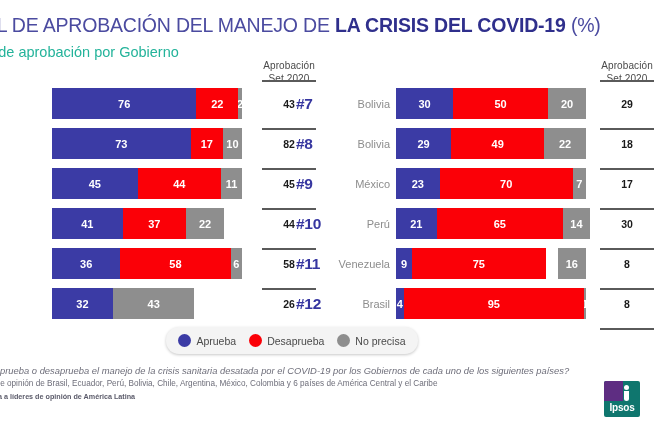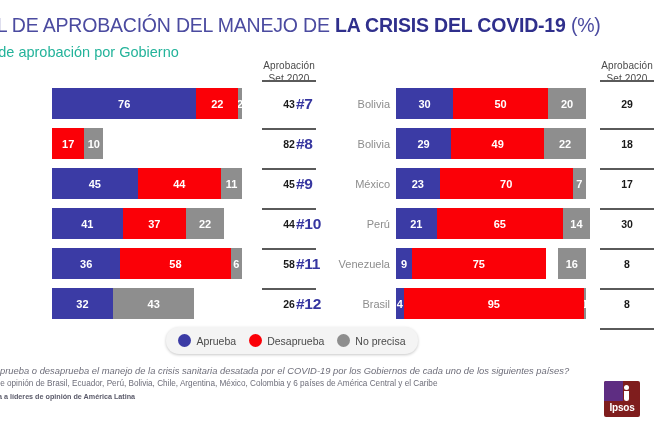--- a/index.html
+++ b/index.html
@@ -75,21 +75,21 @@
   .fn{
     position:absolute; white-space:nowrap; color:#6e6e7a;
   }
   .fn1{left:-38px; top:365px; font-size:9.4px; font-style:italic;}
   .fn2{left:-34px; top:379px; font-size:8.2px;}
   .fn3{left:-30px; top:392px; font-size:7.2px; font-weight:bold; color:#5b5b6a;}
 
   
   .ipsos{
     position:absolute; left:604px; top:381px; width:36px; height:36px;
-    background:#7f1d1d; border-radius:2px; overflow:hidden;
+    background:#0f766e; border-radius:2px; overflow:hidden;
   }
   .ipsos .sq{position:absolute;left:0;top:0;width:19px;height:20px;background:#5e2d82;}
   .ipsos .dot{position:absolute;left:20px;top:4px;width:5px;height:5px;border-radius:50%;background:#ffffff;}
   .ipsos .stem{position:absolute;left:20px;top:10px;width:5px;height:10px;background:#ffffff;border-radius:0 0 3px 3px;}
   .ipsos .wm{
     position:absolute;left:0;bottom:4px;width:36px;text-align:center;
     font-size:10px;font-weight:bold;color:#ffffff;letter-spacing:-0.2px;
     font-family:"Liberation Sans", sans-serif;
   }
 </style>
@@ -108,20 +108,21 @@
     </div>
     <div class="rule" style="left: 322px; top: 80px; width: 54px;"></div>
     <div class="bar" style="left: 112px; top: 88px; width: 190px;">
       <div class="seg s0" style="width: 76%;">76</div>
       <div class="seg s1" style="width: 22%;">22</div>
       <div class="seg s2" style="width: 2%;">2</div>
     </div>
     <div class="val" style="left: 318px; width: 62px; top: 98px;">43</div>
     <div class="rule" style="left: 322px; top: 128px; width: 54px;"></div>
     <div class="bar" style="left: 112px; top: 128px; width: 190px;">
+      <div class="seg s0" style="width: 73%;">73</div>
       <div class="seg s1" style="width: 17%;">17</div>
       <div class="seg s2" style="width: 10%;">10</div>
     </div>
     <div class="val" style="left: 318px; width: 62px; top: 138px;">82</div>
     <div class="rule" style="left: 322px; top: 168px; width: 54px;"></div>
     <div class="bar" style="left: 112px; top: 168px; width: 190px;">
       <div class="seg s0" style="width: 45%;">45</div>
       <div class="seg s1" style="width: 44%;">44</div>
       <div class="seg s2" style="width: 11%;">11</div>
     </div>

